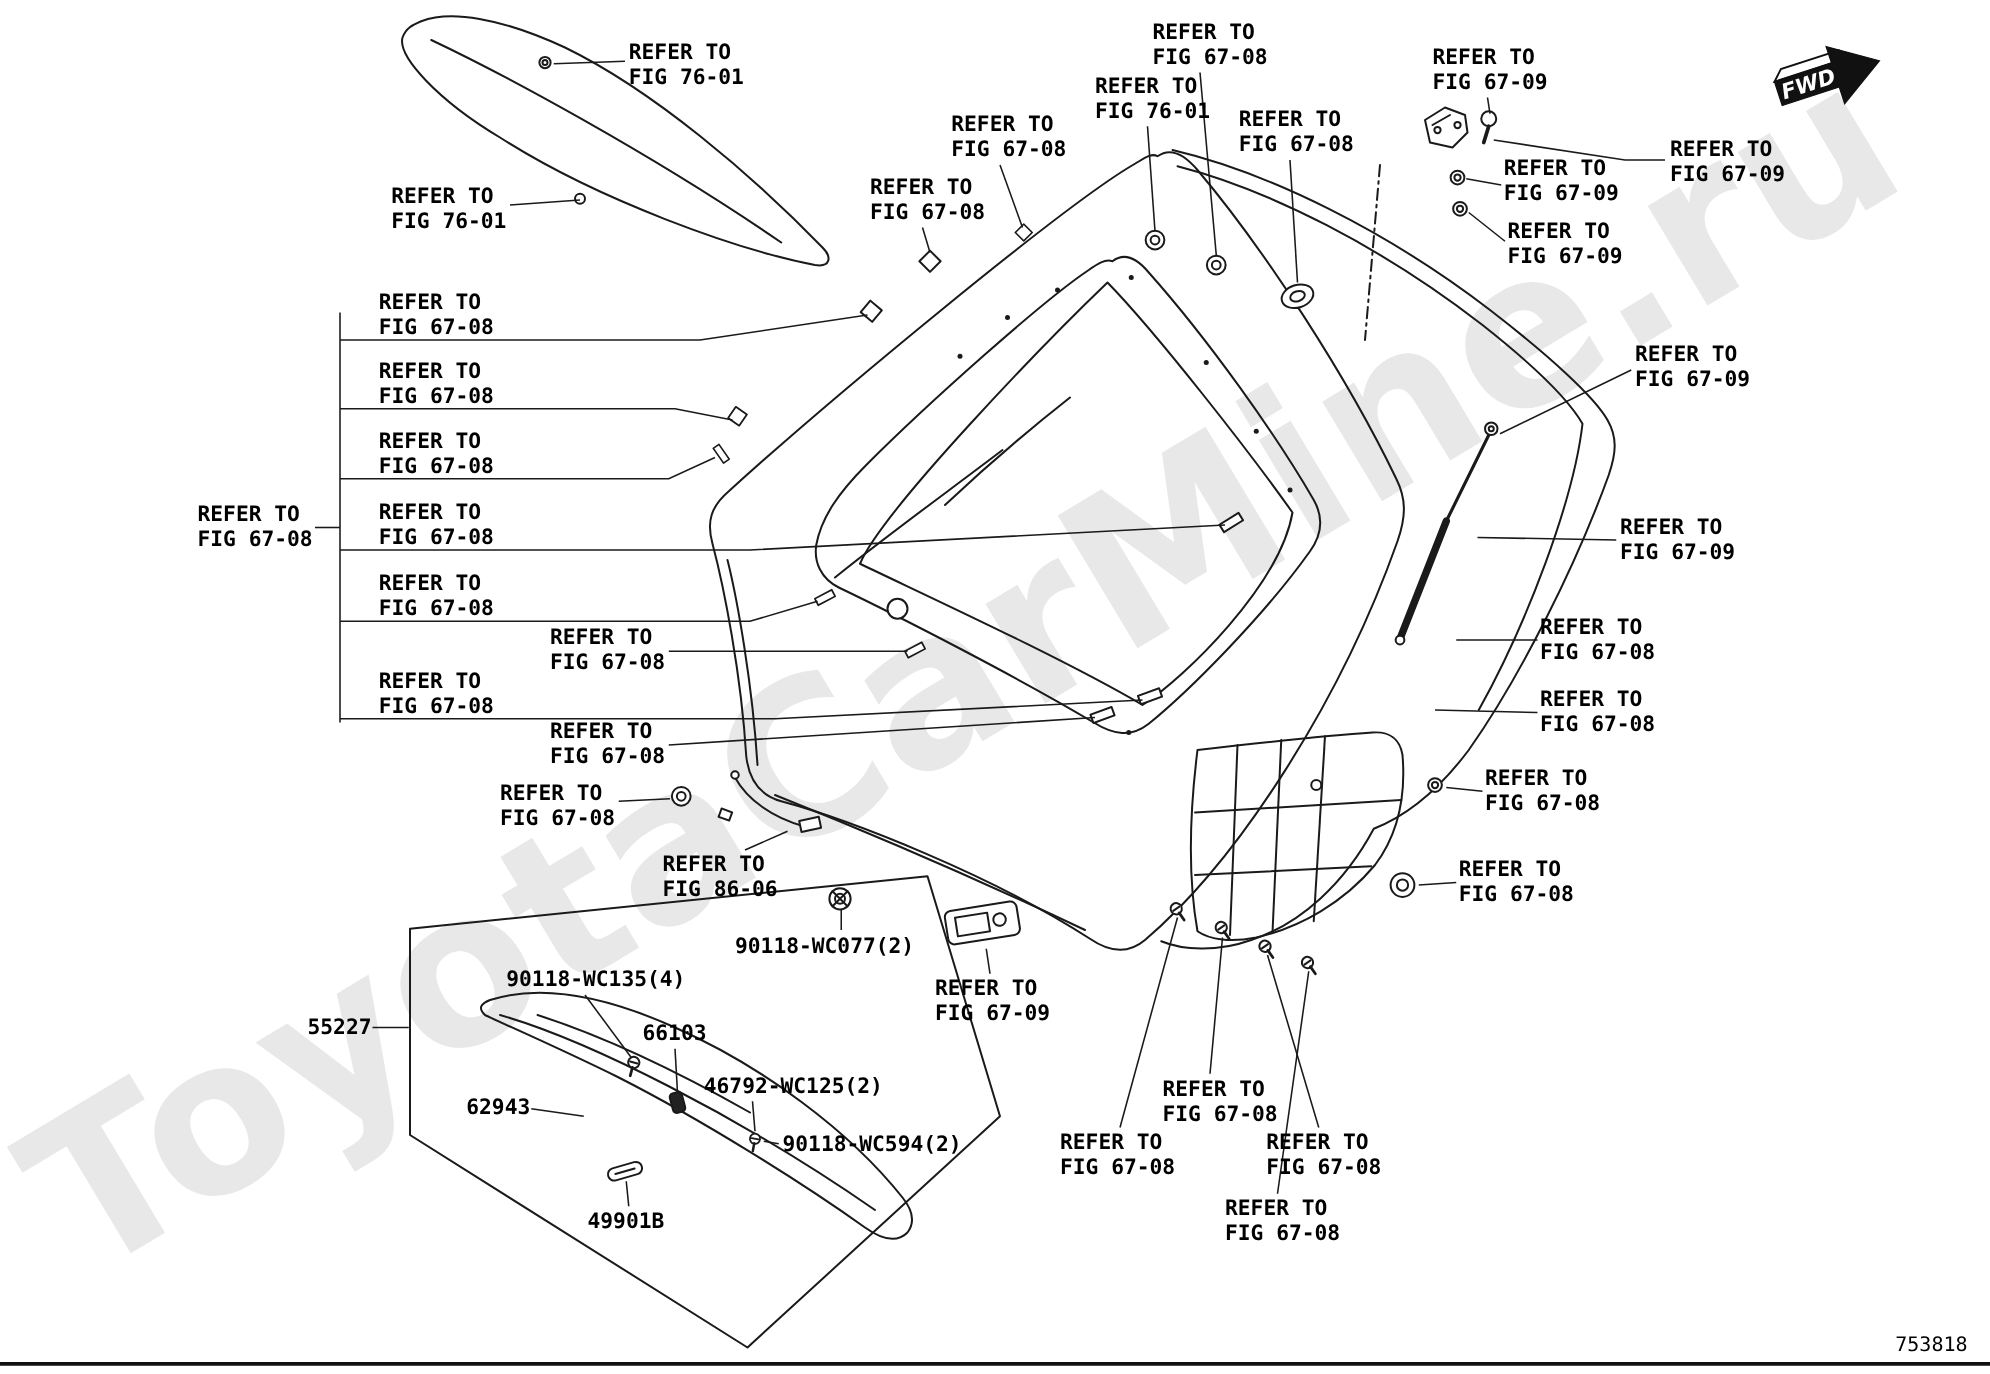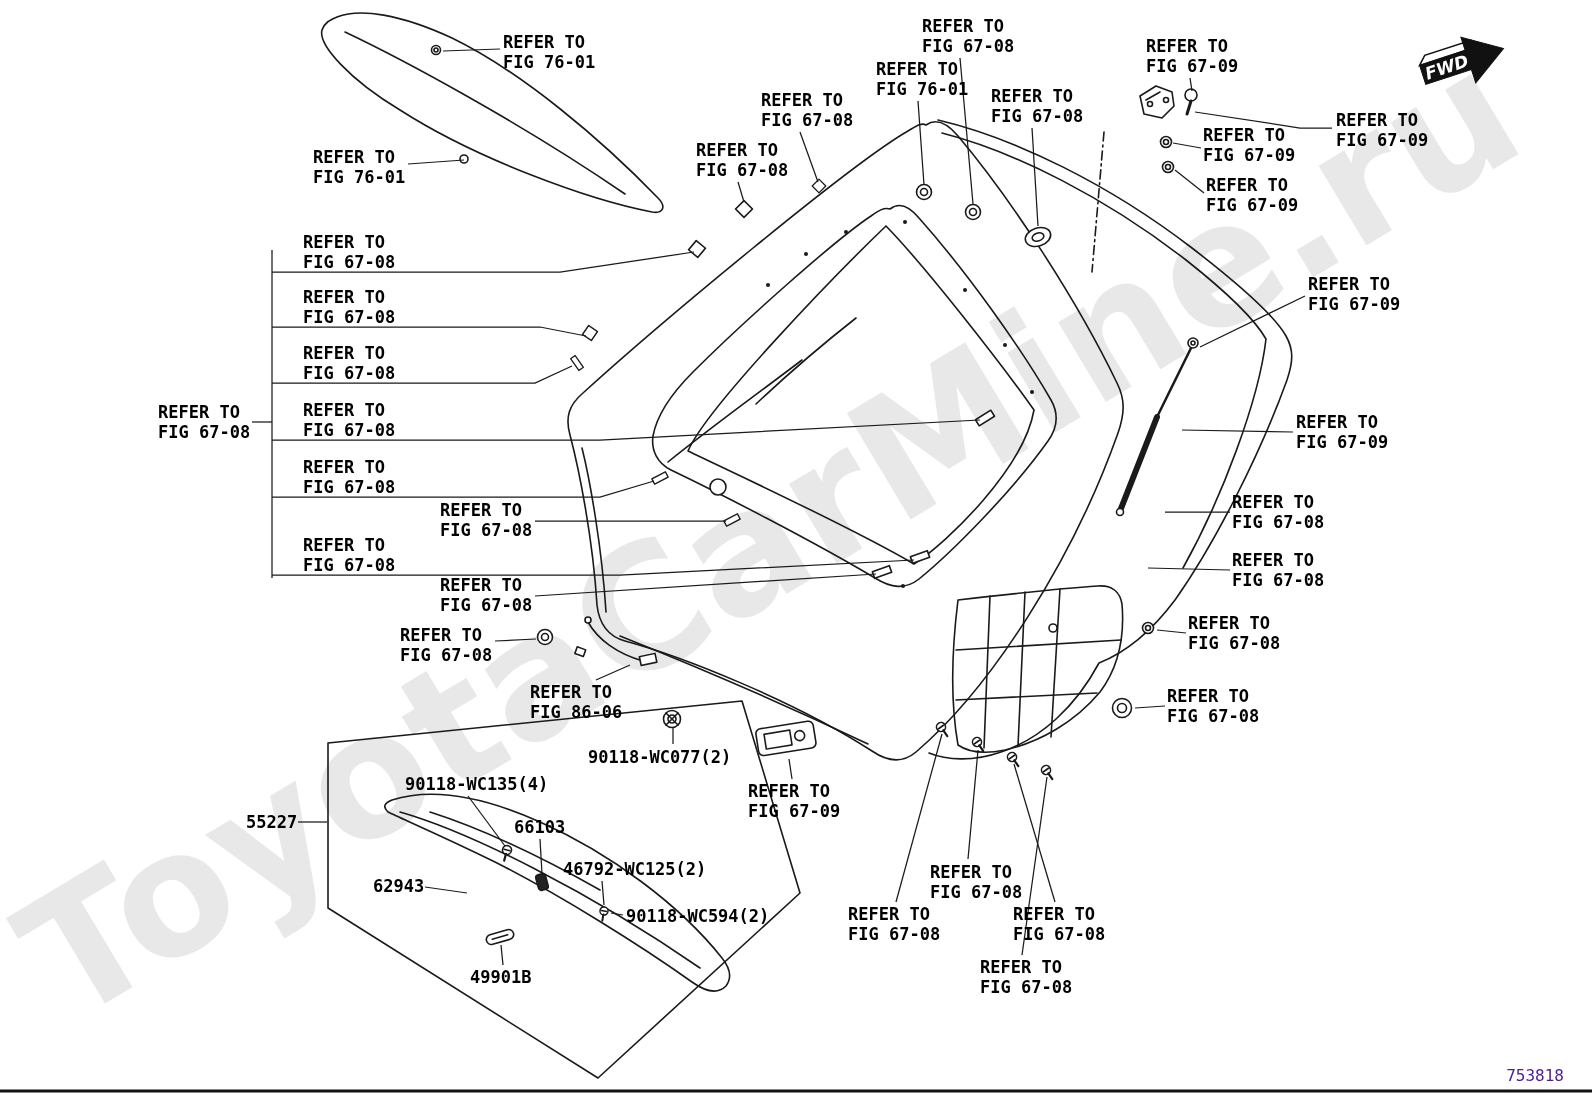--- a/index.html
+++ b/index.html
@@ -14,21 +14,21 @@
     font-size:170px;letter-spacing:1px;color:rgba(140,140,140,0.20);
     white-space:nowrap;pointer-events:none;
   }
   svg.diagram{position:absolute;left:0;top:0;z-index:1;}
   .lbl{
     position:absolute;z-index:2;color:#000;
     font:700 17px/20px "DejaVu Sans Mono",monospace;
     white-space:pre-line;
   }
   .pagenum{
-    position:absolute;z-index:2;right:28px;bottom:14px;color:#4c1d95;
+    position:absolute;z-index:2;right:18px;bottom:14px;color:#000000;
     font:400 16px "DejaVu Sans Mono",monospace;
   }
 </style>
 </head>
 <body>
 
 <div class="canvas">
 
   <div class="watermark">ToyotaCarMine.ru</div>
 

